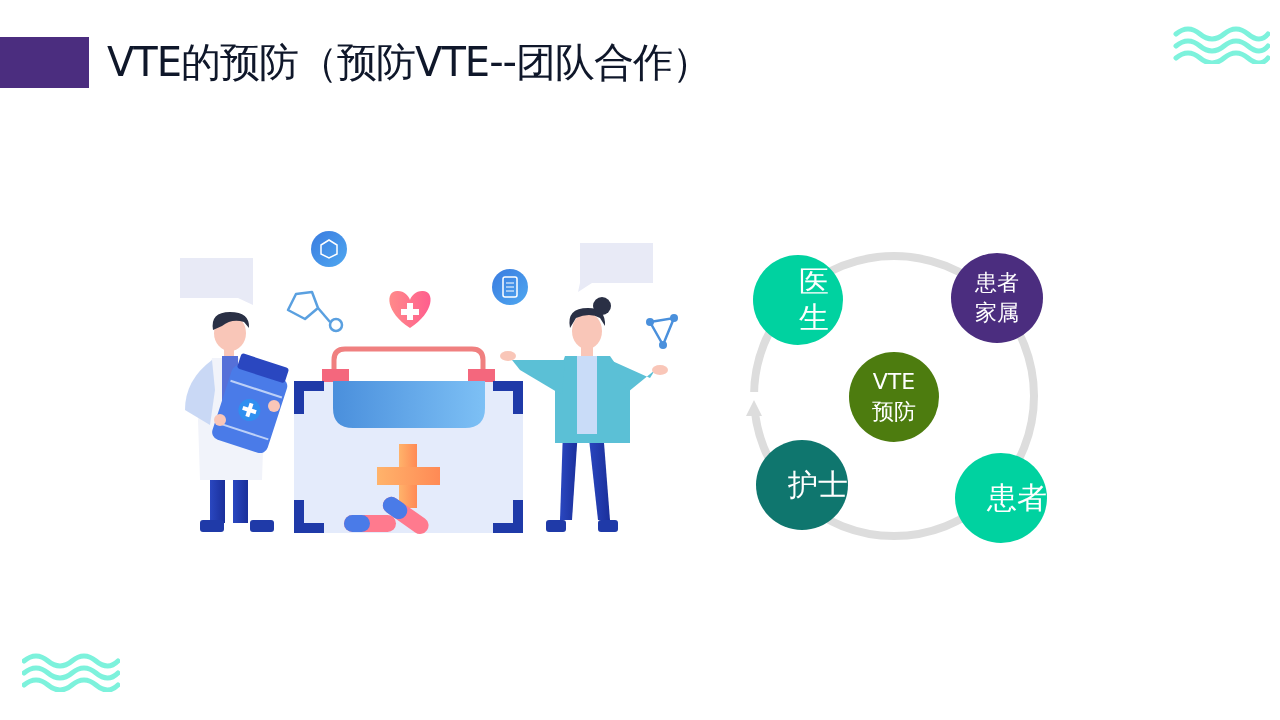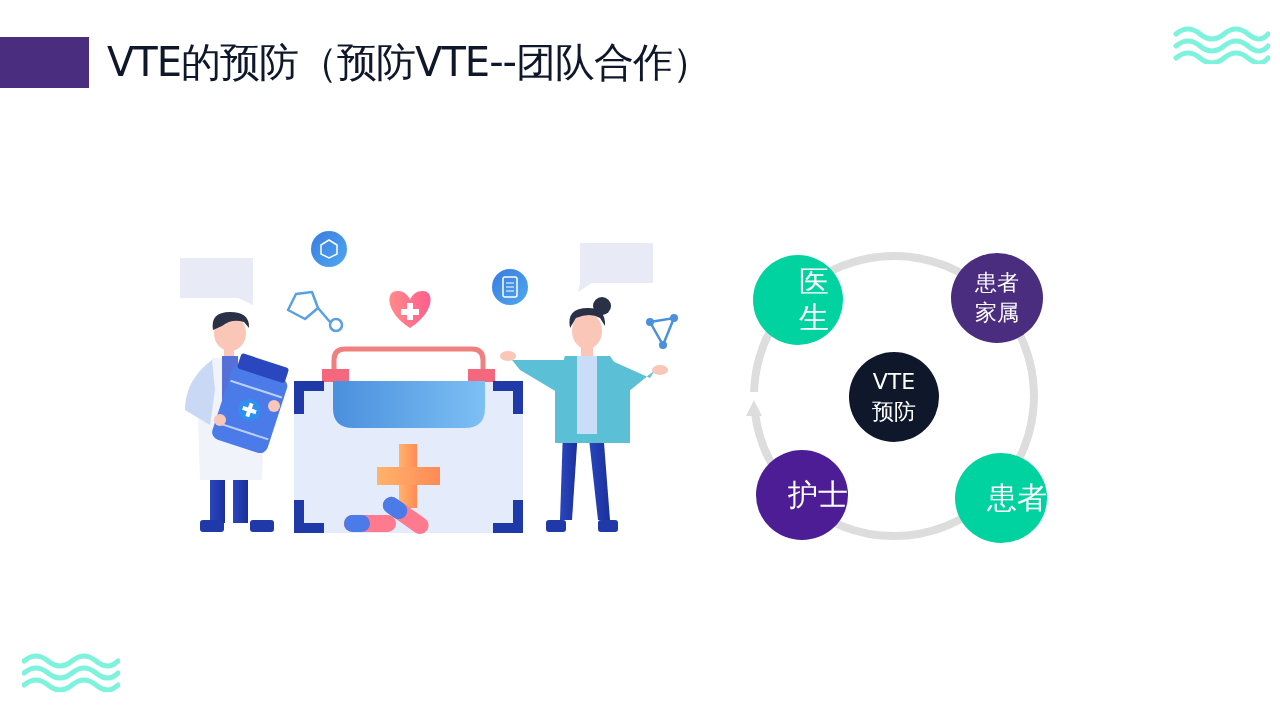--- a/index.html
+++ b/index.html
@@ -167,23 +167,23 @@
     <polygon points="6,176 22,176 14,160" fill="#dddddd"></polygon>
   </svg>
 
   <div class="node" style="left:13px;top:15px;width:90px;height:90px;background:#00d2a0;">
     <span class="big">医生</span>
   </div>
   <div class="node" style="left:211px;top:13px;width:92px;height:90px;background:#4b2d7f;">
     <span class="small">患者</span>
     <span class="small">家属</span>
   </div>
-  <div class="node" style="left:109px;top:112px;width:90px;height:90px;background:#0f172a;">
+  <div class="node" style="left:109px;top:112px;width:90px;height:90px;background:#4d7c0f;">
     <span class="small">VTE</span>
     <span class="small">预防</span>
   </div>
   <div class="node" style="left:215px;top:213px;width:92px;height:90px;background:#00d2a0;">
     <span class="big">患者</span>
   </div>
-  <div class="node" style="left:16px;top:210px;width:92px;height:90px;background:#4c1d95;">
+  <div class="node" style="left:16px;top:200px;width:92px;height:90px;background:#0f766e;">
     <span class="big">护士</span>
   </div>
 </div>
 
 </body></html>

